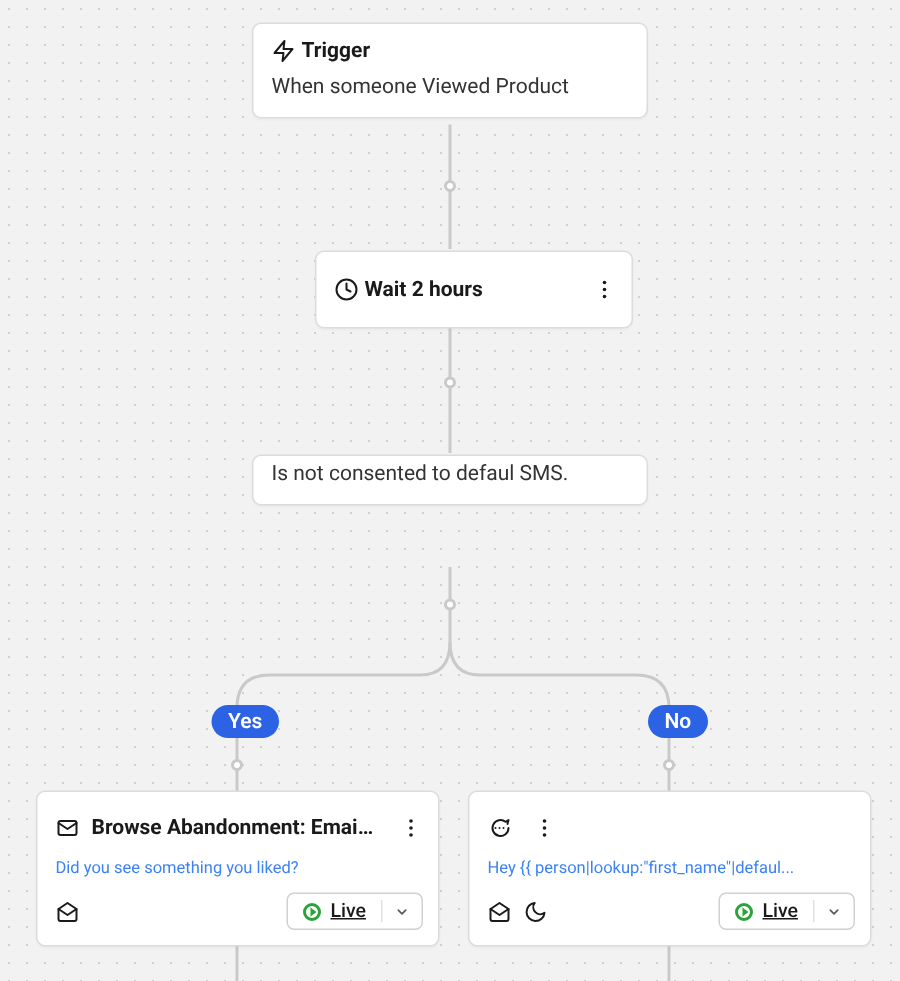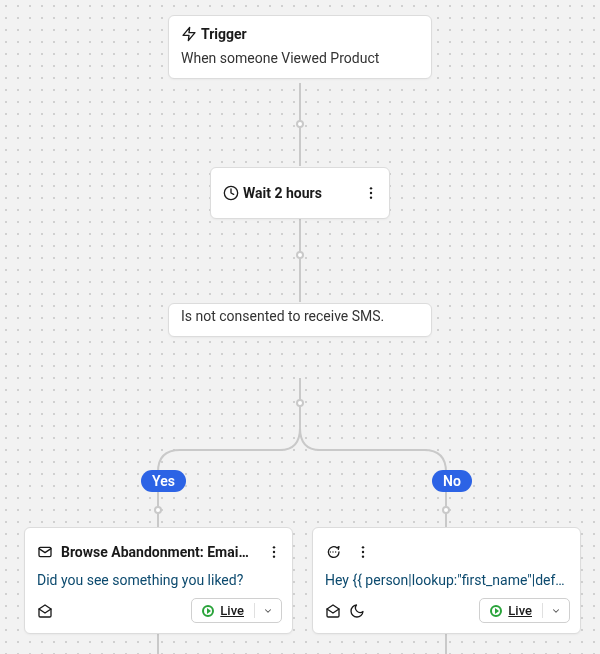--- a/index.html
+++ b/index.html
@@ -112,22 +112,22 @@
   .leaf-title {
     font-weight: 700;
     font-size: 14px;
     flex: 1;
     white-space: nowrap;
     overflow: hidden;
     text-overflow: ellipsis;
   }
   .leaf-body {
     padding: 2px 12px 10px 12px;
-    font-size: 14px;
-    color: #0c4a6e;
+    font-size: 11px;
+    color: #3b82f6;
     white-space: nowrap;
     overflow: hidden;
     text-overflow: ellipsis;
   }
   .leaf-footer {
     display: flex;
     align-items: center;
     justify-content: space-between;
     padding: 0 10px 10px 12px;
     gap: 8px;
@@ -227,41 +227,41 @@
       <span class="ico">
         <svg width="16" height="16" viewBox="0 0 24 24" fill="none" stroke="#1a1a1a" stroke-width="2" stroke-linecap="round" stroke-linejoin="round">
             <polygon points="13 2 3 14 12 14 11 22 21 10 12 10 13 2"></polygon>
           </svg>
       </span>
       <span class="card-title">Trigger</span>
     </div>
     <div class="card-body">When someone Viewed Product</div>
   </div>
 
-  <div class="card" style="left:210px;top:167px;width:180px">
+  <div class="card" style="left:210px;top:167px;width:212px">
     <div class="card-header with-more" style="padding-top:11px;padding-bottom:11px">
       <span class="ico">
         <svg width="16" height="16" viewBox="0 0 24 24" fill="none" stroke="#1a1a1a" stroke-width="2" stroke-linecap="round" stroke-linejoin="round">
             <circle cx="12" cy="12" r="10"></circle>
             <polyline points="12 6 12 12 16 14"></polyline>
           </svg>
       </span>
       <span class="card-title">Wait 2 hours</span>
       <span class="more-btn">
         <svg width="16" height="16" viewBox="0 0 24 24">
             <circle cx="12" cy="5" r="1.8" fill="#1a1a1a"></circle>
             <circle cx="12" cy="12" r="1.8" fill="#1a1a1a"></circle>
             <circle cx="12" cy="19" r="1.8" fill="#1a1a1a"></circle>
           </svg>
       </span>
     </div>
   </div>
 
   <div class="card" style="left:168px;top:303px;width:264px">
-    <div class="card-body">Is not consented to receive SMS.</div>
+    <div class="card-body">Is not consented to defaul SMS.</div>
   </div>
 
   <div class="leaf-card" style="left:24px;top:527px">
     <div class="leaf-header">
       <span class="ico">
         <svg width="16" height="16" viewBox="0 0 24 24" fill="none" stroke="#1a1a1a" stroke-width="2" stroke-linecap="round" stroke-linejoin="round">
             <rect x="3" y="5" width="18" height="14" rx="2"></rect>
             <polyline points="3 7 12 13 21 7"></polyline>
           </svg>
       </span>

